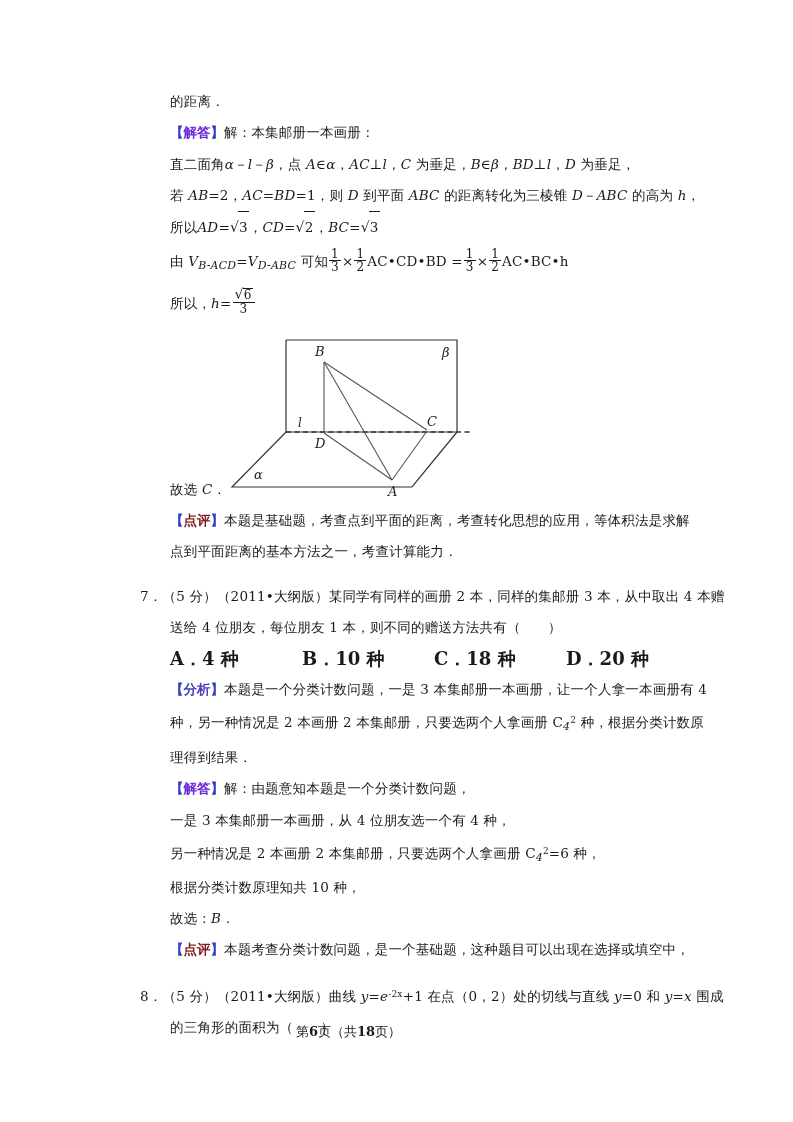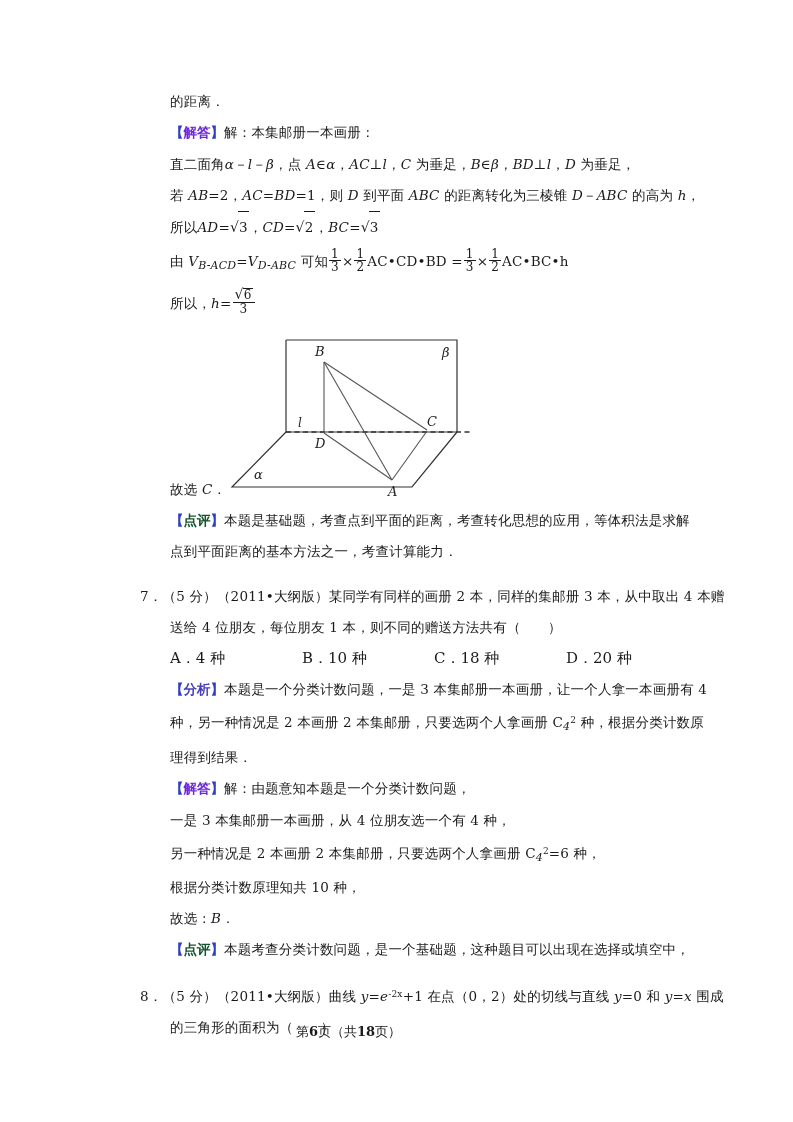--- a/index.html
+++ b/index.html
@@ -42,21 +42,21 @@
     letter-spacing: 0;
   }
   .tag .brk {
     color: #2f3fc4;
   }
   .tag .jieda {
     color: #6d28d9;
     font-family: Liberation Mono, monospace;
   }
   .tag .dianping {
-    color: #14532d;
+    color: #7f1d1d;
   }
   .tag .fenxi {
     color: #4a3fbb;
   }
   i, .it {
     font-style: italic;
     font-family: "DejaVu Serif", "Liberation Serif", serif;
   }
   .sub {
     font-size: 11px;
@@ -95,22 +95,23 @@
   }
   .sqrt .bar {
     border-top: 1px solid #1a1a1a;
     padding: 0 1px 0 1px;
     display: inline-block;
     margin-left: -1px;
   }
   .choices {
     display: flex;
     padding-left: 20px;
-    font-size: 15px;
+    font-size: 18px;
     line-height: 31px;
+    font-weight: bold;
   }
   .choices .ch {
     width: 132px;
     white-space: nowrap;
   }
   .figure {
     position: absolute;
     left: 186px;
     top: 326px;
     width: 270px;

